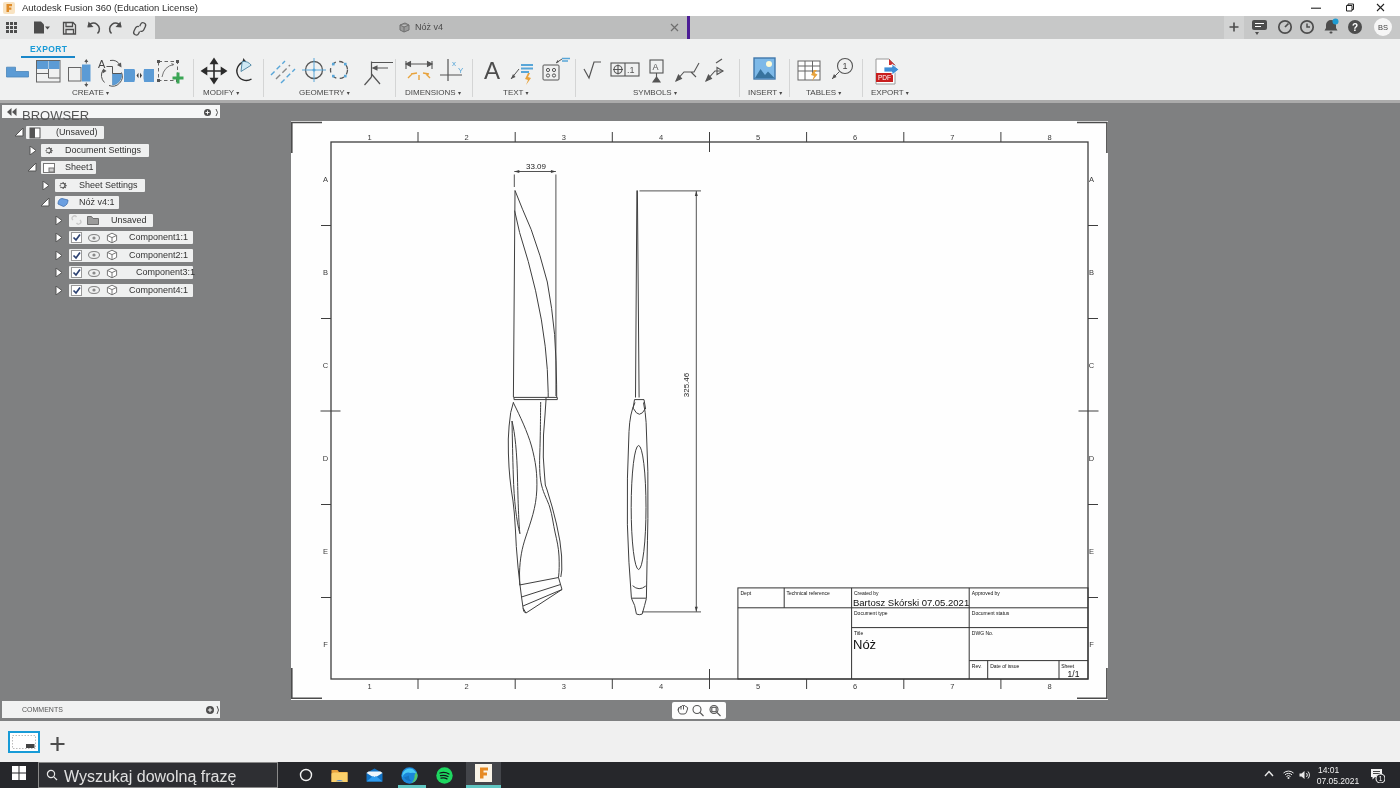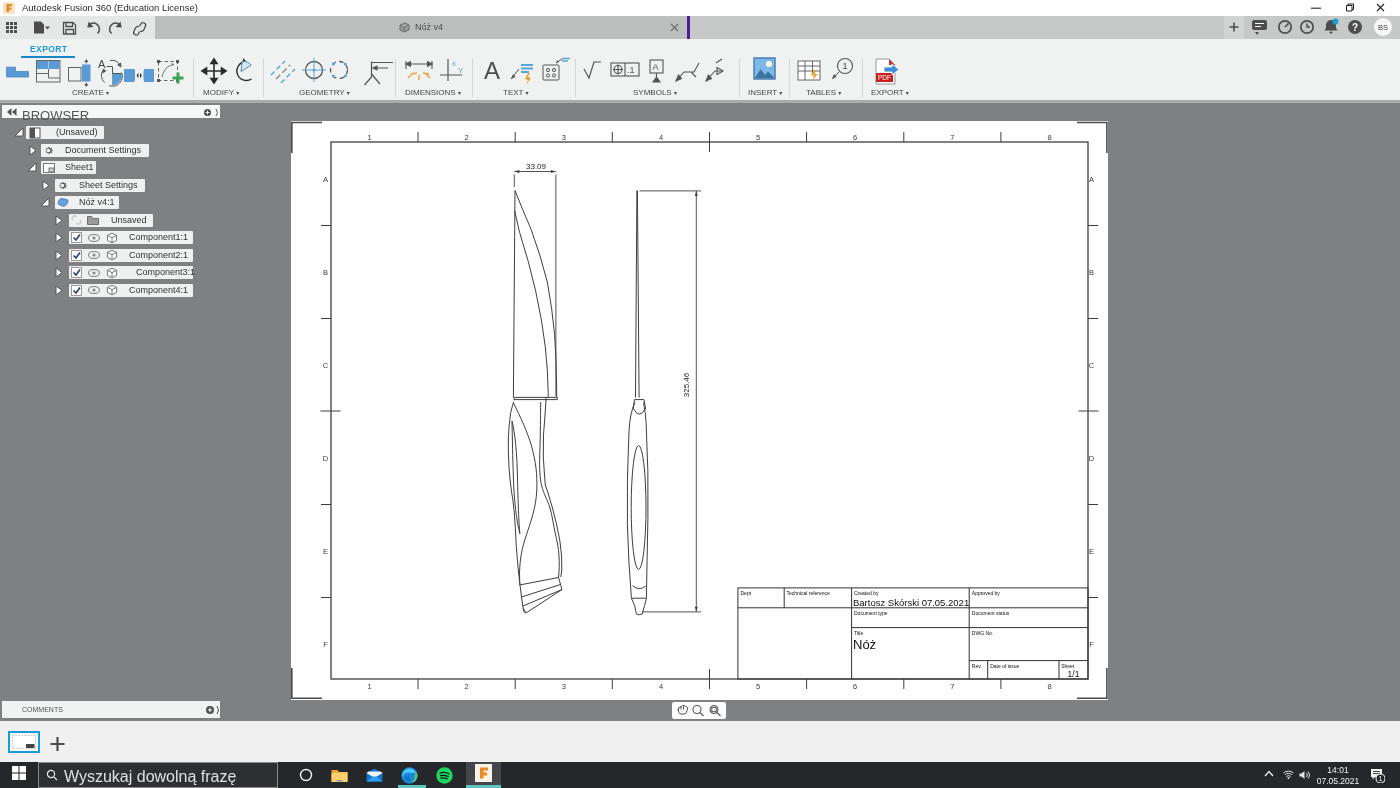--- a/index.html
+++ b/index.html
@@ -672,21 +672,21 @@
       <path d="M1 6 L5 1.5 L9 6" stroke="#e8e8e8" stroke-width="1.4" fill="none"></path>
     </svg>
   <svg class="abs" style="left:1283px;top:8px" width="11" height="9" viewBox="0 0 11 9">
       <path d="M0.5 3 a7.5 7.5 0 0 1 10 0 M2 4.8 a5 5 0 0 1 7 0 M3.5 6.5 a2.8 2.8 0 0 1 4 0" stroke="#e8e8e8" stroke-width="1" fill="none"></path>
       <circle cx="5.5" cy="8" r="1" fill="#e8e8e8"></circle>
     </svg>
   <svg class="abs" style="left:1299px;top:8px" width="12" height="10" viewBox="0 0 12 10">
       <path d="M0.5 3.5 h2 L5.5 1 v8 L2.5 6.5 h-2 z" fill="#e8e8e8"></path>
       <path d="M7.5 3 a3 3 0 0 1 0 4 M9 1.5 a5 5 0 0 1 0 7" stroke="#e8e8e8" stroke-width="1" fill="none"></path>
     </svg>
-  <div class="abs" style="left:1318px;top:3px;width:40px;font-size:8.5px;color:#f0f0f0;text-align:center">14:01</div>
+  <div class="abs" style="left:1318px;top:3px;width:40px;font-size:8.5px;color:#f0f0f0;text-align:left">14:01</div>
   <div class="abs" style="left:1310px;top:14px;width:56px;font-size:8.5px;color:#f0f0f0;text-align:center">07.05.2021</div>
   <svg class="abs" style="left:1370px;top:6px" width="15" height="15" viewBox="0 0 15 15">
       <path d="M1 1 h11 v8 h-7 l-2.5 2.5 v-2.5 h-1.5 z" fill="#f2f2f2"></path>
       <path d="M3 3.5 h7 M3 5.5 h7" stroke="#444" stroke-width="1"></path>
       <circle cx="10.5" cy="10.5" r="4.5" fill="#26272b" stroke="#f2f2f2" stroke-width="1.1"></circle>
       <text x="10.5" y="13.2" font-size="6.5" fill="#fff" text-anchor="middle" font-family="Liberation Sans">1</text>
     </svg>
 </div>
 
 </body></html>

